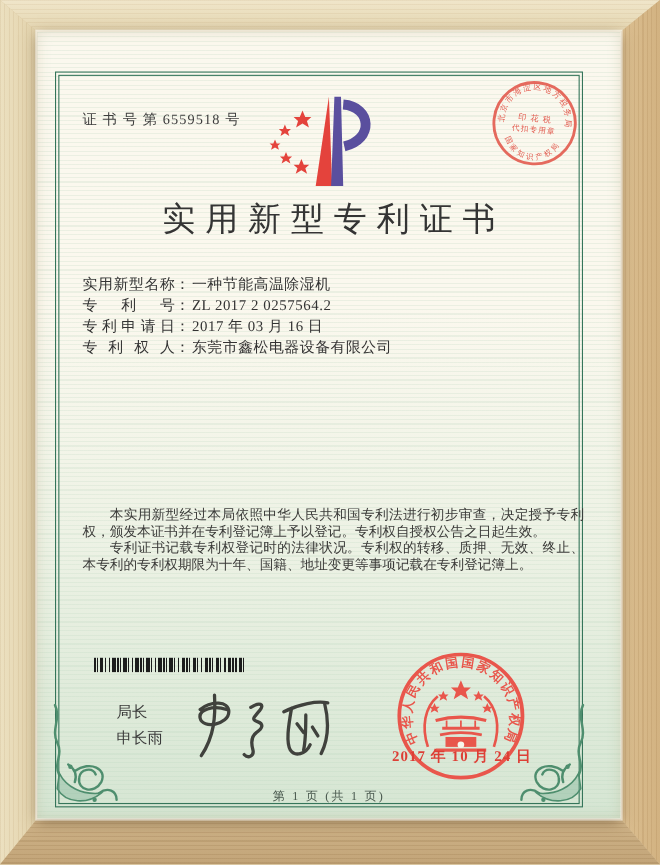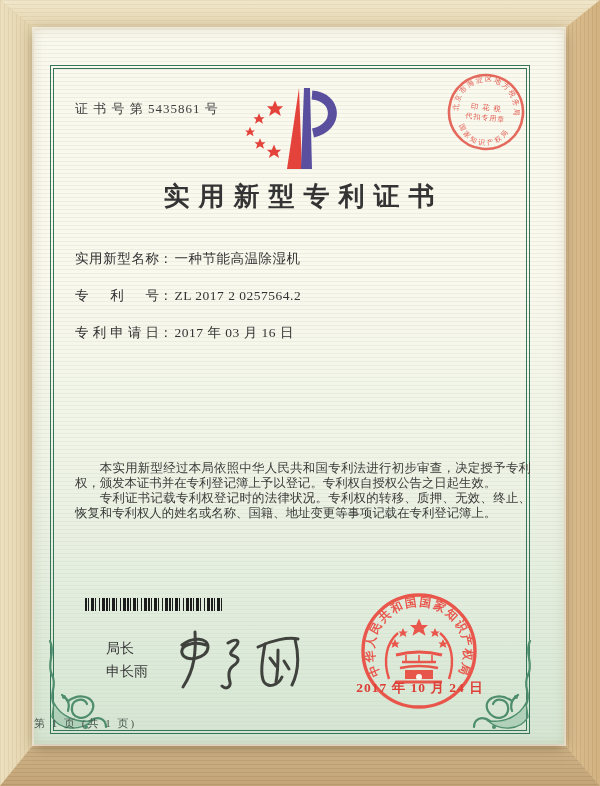--- a/index.html
+++ b/index.html
@@ -31,41 +31,41 @@
       linear-gradient(180deg,rgba(210,232,212,0) 35%,rgba(201,226,204,.28) 65%,rgba(182,214,188,.55) 100%),
       repeating-linear-gradient(180deg,rgba(120,175,140,.12) 0 1px,rgba(255,255,255,0) 1px 4px),
       #fbf8ee;
     box-shadow:0 0 0 2px rgba(255,255,250,.6),0 3px 12px rgba(85,60,30,.5),inset 0 0 12px rgba(160,140,90,.22);}
   .green-border{position:absolute;left:16px;top:36px;right:34px;bottom:10px;
     border:4px double #35755a;pointer-events:none;}
 
   
   .cert-no{position:absolute;left:41px;top:71px;font-size:13px;letter-spacing:1px;color:#3d3d3d;}
   .title{position:absolute;left:0;top:150px;width:100%;text-align:center;
-    font-size:26px;font-weight:700;letter-spacing:9px;text-indent:9px;color:#343434;}
+    font-size:30px;font-weight:400;letter-spacing:9px;text-indent:9px;color:#343434;}
   .fields{position:absolute;left:41px;top:221px;width:460px;color:#333;}
-  .field-row{margin-bottom:21px;font-size:13.5px;height:16px;white-space:nowrap;}
+  .field-row{margin-bottom:3px;font-size:13.5px;height:16px;white-space:nowrap;}
   .f-label{display:inline-block;width:84px;text-align:justify;text-align-last:justify;vertical-align:top;}
   .f-colon{display:inline-block;margin-right:2px;}
   .f-value{letter-spacing:.5px;}
   .paras{position:absolute;left:41px;top:432px;width:456px;font-size:12.4px;
     line-height:15px;color:#3a3a38;text-align:justify;}
   .paras p{margin:0;text-indent:2em;}
 
   .barcode{position:absolute;left:51px;top:569px;width:140px;height:13px;
     background:repeating-linear-gradient(90deg,#1c1c1c 0 2px,rgba(0,0,0,0) 2px 3px,#1c1c1c 3px 4px,
       rgba(0,0,0,0) 4px 6px,#1c1c1c 6px 9px,rgba(0,0,0,0) 9px 10px,#1c1c1c 10px 11px,
       rgba(0,0,0,0) 11px 14px,#1c1c1c 14px 15px,rgba(0,0,0,0) 15px 17px,#1c1c1c 17px 20px,rgba(0,0,0,0) 20px 21px);}
 
   .signer{position:absolute;left:72px;top:608px;font-size:14px;color:#3a3a3a;line-height:23px;}
   .signature{position:absolute;left:136px;top:596px;}
   .seal-main{position:absolute;left:325px;top:562px;}
   .seal-date{position:absolute;left:296px;top:650px;width:180px;text-align:center;
     font-size:13.5px;font-weight:700;color:#dd3f36;letter-spacing:1px;}
-  .footer{position:absolute;left:0;top:687px;width:100%;
+  .footer{position:absolute;left:0;top:687px;width:100%;text-align:center;
     font-size:11px;color:#49584e;letter-spacing:2px;}
   .seal-top{position:absolute;left:410px;top:41px;transform:rotate(6deg);}
   .flourish{position:absolute;top:610px;}
   .flourish.bl{left:6px;}
   .flourish.br{right:24px;transform:scaleX(-1);}
 
   svg text{font-family:"Liberation Serif","DejaVu Serif",serif;}
 </style>
 </head>
 <body>
@@ -73,21 +73,21 @@
 <div class="stage">
 
   <div class="wood wood-top"></div>
   <div class="wood wood-left"></div>
   <div class="wood wood-right"></div>
   <div class="wood wood-bottom"></div>
 
   <div class="paper">
     <div class="green-border"></div>
 
-    <div class="cert-no">证 书 号 第 5435861 号</div>
+    <div class="cert-no">证 书 号 第 6559518 号</div>
 
     <svg class="seal-top" width="84" height="84" viewBox="0 0 84 84">
       <g fill="none" stroke="#e25a4e" opacity="0.9">
         <circle cx="42" cy="42" r="37" stroke-width="2.6"></circle>
       </g>
       <defs>
         <path id="tsTop" d="M 16.6 51.2 A 28 28 0 1 1 67.4 51.2"></path>
         <path id="tsBot" d="M 15.3 46.9 A 27 27 0 1 0 68.7 46.9" transform="translate(0,-3)"></path>
       </defs>
       <text font-size="7.2" fill="#e25a4e" letter-spacing="1.6">
@@ -121,25 +121,28 @@
     <div class="fields">
       <div class="field-row">
         <span class="f-label">实用新型名称</span><span class="f-colon">：</span><span class="f-value">一种节能高温除湿机</span>
       </div>
       <div class="field-row">
         <span class="f-label">专利号</span><span class="f-colon">：</span><span class="f-value">ZL 2017 2 0257564.2</span>
       </div>
       <div class="field-row">
         <span class="f-label">专利申请日</span><span class="f-colon">：</span><span class="f-value">2017 年 03 月 16 日</span>
       </div>
+      <div class="field-row">
+        <span class="f-label">专利权人</span><span class="f-colon">：</span><span class="f-value">东莞市鑫松电器设备有限公司</span>
+      </div>
     </div>
 
     <div class="paras">
       <p>本实用新型经过本局依照中华人民共和国专利法进行初步审查，决定授予专利权，颁发本证书并在专利登记簿上予以登记。专利权自授权公告之日起生效。</p>
-      <p>专利证书记载专利权登记时的法律状况。专利权的转移、质押、无效、终止、恢复和专利权人的姓名或名称、国籍、地址变更等事项记载在专利登记簿上。</p>
+      <p>专利证书记载专利权登记时的法律状况。专利权的转移、质押、无效、终止、本专利的专利权期限为十年、国籍、地址变更等事项记载在专利登记簿上。</p>
     </div>
 
     <div class="barcode"></div>
 
     <div class="signer">
       <div>局长</div>
       <div>申长雨</div>
     </div>
 
     <svg class="signature" width="180" height="95" viewBox="0 0 180 95">

